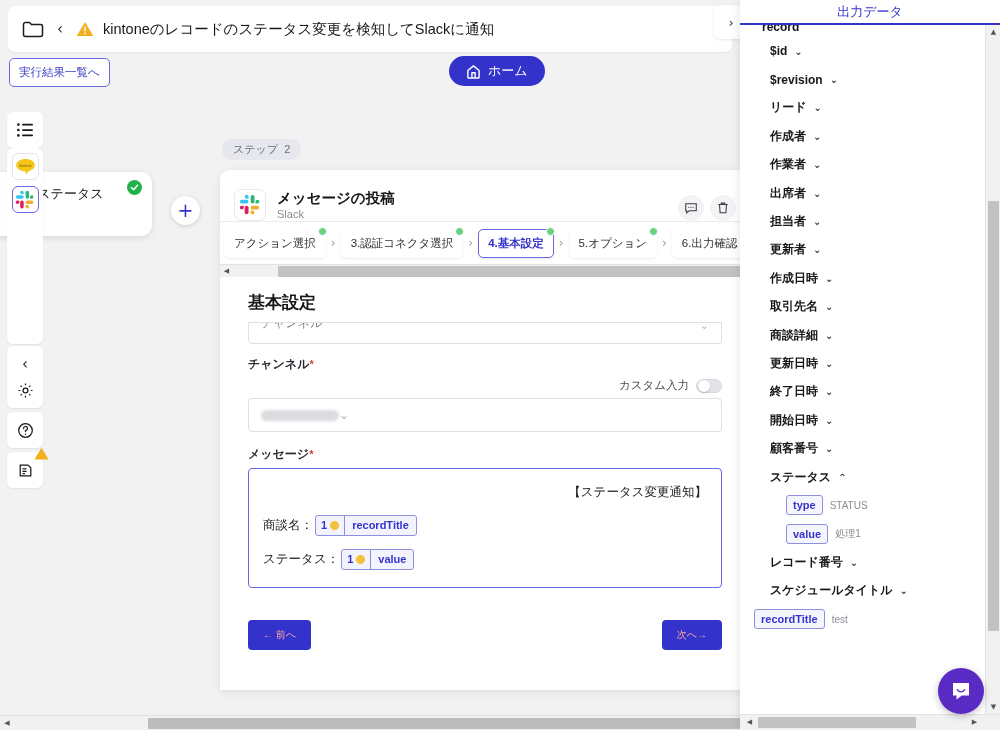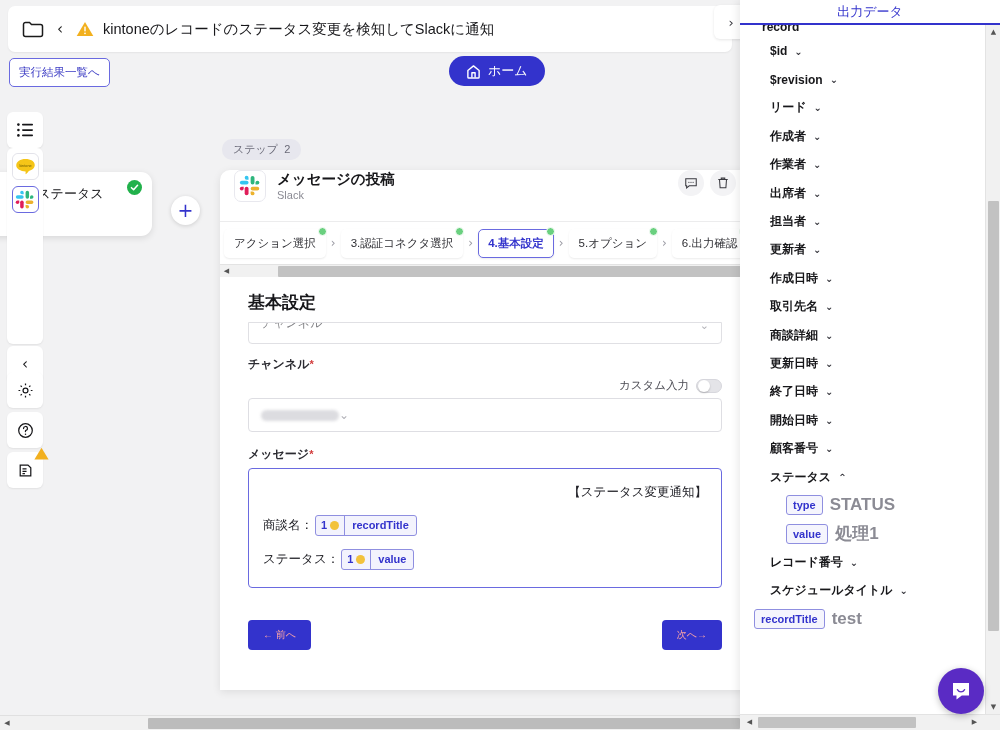--- a/index.html
+++ b/index.html
@@ -107,21 +107,21 @@
     border-radius: 10px; padding: 3px 11px;
   }
 
   
   .panel {
     position: absolute; left: 220px; top: 170px; width: 530px; height: 520px;
     background: #fff; border-radius: 10px 10px 0 0;
     box-shadow: 0 2px 9px rgba(0,0,0,.09); overflow: hidden;
   }
   .panel-head {
-    height: 52px; display: flex; align-items: flex-start; padding: 0 14px;
+    height: 52px; display: flex; align-items: flex-end; padding: 0 14px;
     border-bottom: 1px solid #ececed;
   }
   .app-logo {
     width: 32px; height: 32px; border-radius: 7px; background: #fff;
     border: 1px solid #e8e8ee; display: flex; align-items: center;
     justify-content: center; margin-right: 11px; flex: 0 0 auto;
   }
   .panel-head-texts { flex: 1; min-width: 0; }
   .panel-action { font-size: 14.5px; color: #17171a; font-weight: 600; line-height: 1.25; }
   .panel-app { font-size: 11px; color: #8b8b94; line-height: 1.3; }
@@ -246,21 +246,21 @@
     cursor: pointer; white-space: nowrap;
   }
   .tree-row.root { padding-left: 22px; color: #17171a; }
   .tree-row.child { padding-left: 46px; font-weight: 400; }
   .tree-row.leafroot { padding-left: 14px; font-weight: 400; }
   .tw-caret { font-size: 10px; color: #33333a; font-family: "DejaVu Sans", sans-serif; }
   .chip {
     border: 1px solid #8f8fe0; border-radius: 3px; background: #f5f5fd;
     color: #3333cc; font-weight: 700; font-size: 11px; padding: 3px 6px;
   }
-  .chip-val { font-size: 17px; color: #8b8b94; font-weight: 700; }
+  .chip-val { font-size: 10px; color: #8b8b94; font-weight: 400; }
   .vscroll {
     position: absolute; right: 0; top: 0; width: 15px; height: 100%;
     background: #f1f1f1; border-left: 1px solid #e3e3e3;
   }
   .vscroll .arr {
     position: absolute; left: 0; width: 15px; height: 14px; text-align: center;
     font-size: 7px; color: #555; font-family: "DejaVu Sans", sans-serif; line-height: 14px;
   }
   .vscroll .arr.up { top: 0; } .vscroll .arr.dn { bottom: 0; }
   .vscroll .vthumb {

